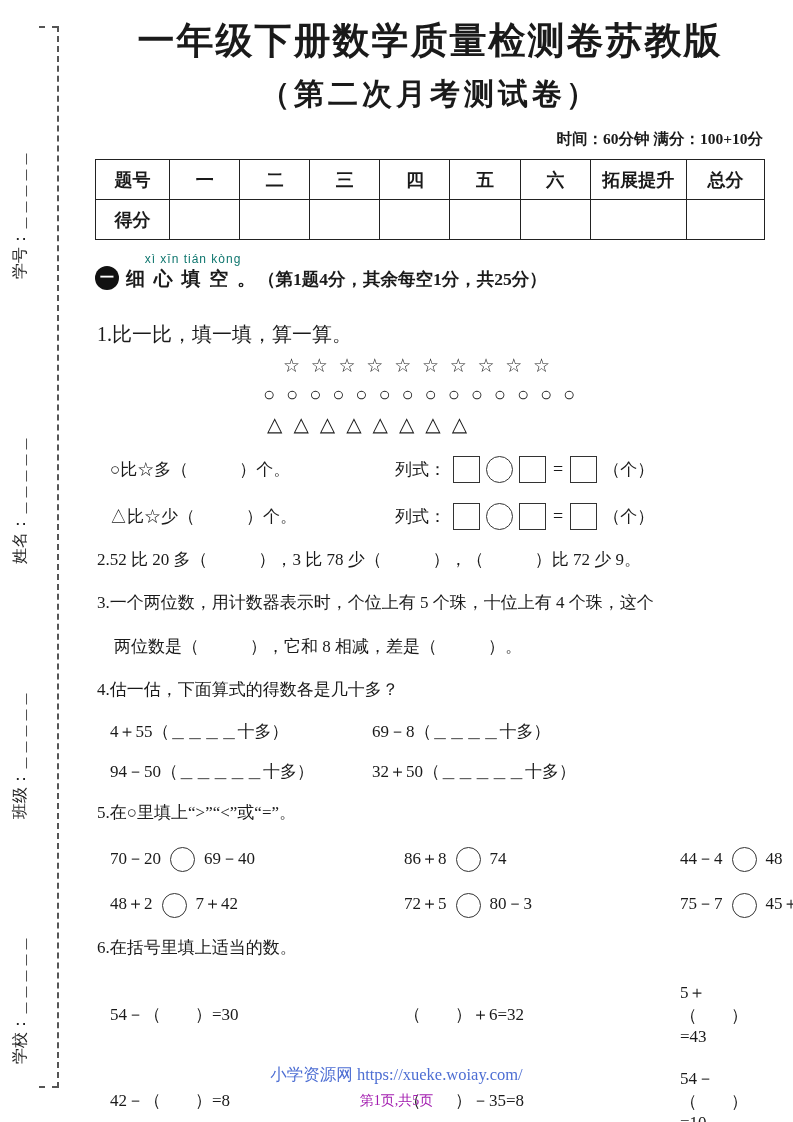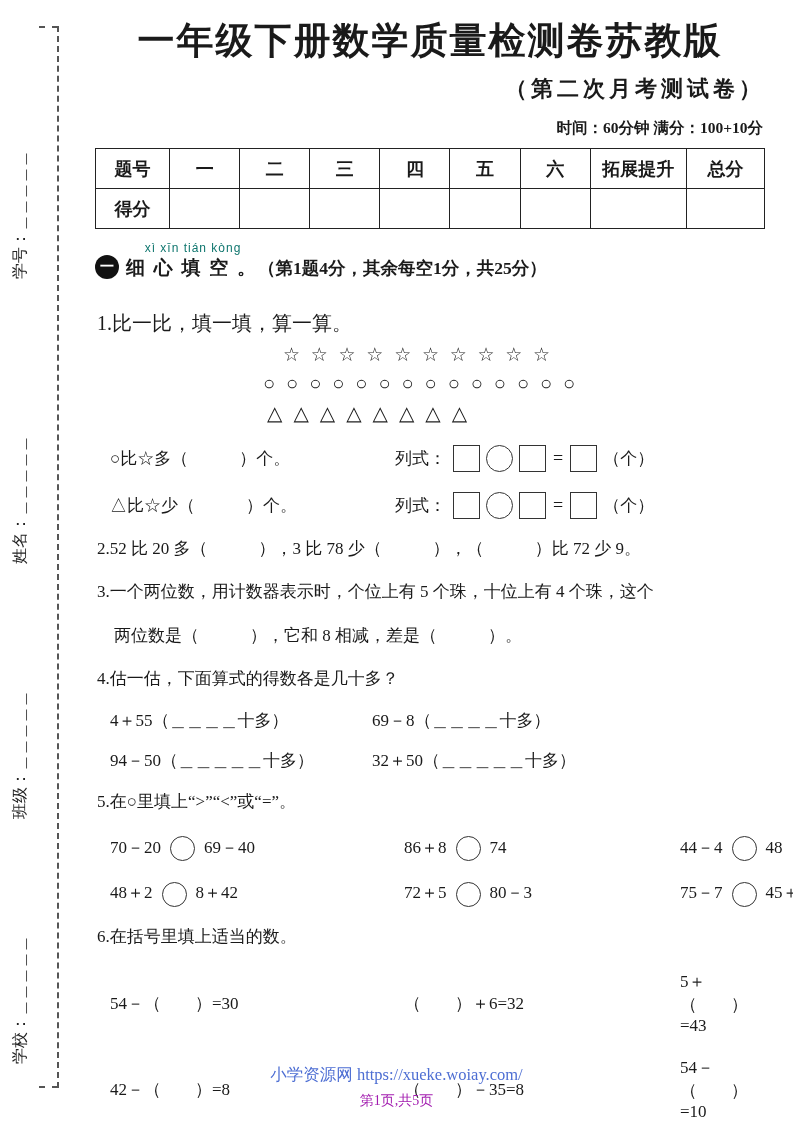--- a/index.html
+++ b/index.html
@@ -17,21 +17,21 @@
     position:absolute; left:-65px; width:170px; height:22px; line-height:22px;
     text-align:center; font-size:16px; color:#222;
     transform:rotate(-90deg);
   }
   .mfield.f1 { top:204px; } .mfield.f2 { top:489px; }
   .mfield.f3 { top:744px; } .mfield.f4 { top:989px; }
 
   
   .content { position:absolute; left:95px; top:16px; width:670px; }
   .title { text-align:center; font-size:37px; font-weight:900; letter-spacing:2px; }
-  .subtitle { text-align:right; font-size:22px; font-weight:700; letter-spacing:4px; margin-top:8px; }
+  .subtitle { text-align:center; font-size:30px; font-weight:700; letter-spacing:4px; margin-top:8px; }
   .time-info { text-align:right; font-size:15.5px; font-weight:600; margin-top:14px; padding-right:2px; }
 
   table.score-table { width:100%; border-collapse:collapse; margin-top:9px; table-layout:fixed; }
   table.score-table td {
     border:1.6px solid #222; height:40px; text-align:center;
     font-size:18px; font-weight:600;
   }
   table.score-table td.b { font-weight:800; font-size:18px; }
   td.c-qh { width:74px; } td.c-n { width:70px; } td.c-tz { width:96px; } td.c-zf { width:78px; }
 
@@ -183,21 +183,21 @@
       </span>
       <span class="cmp">
         <span>86＋8</span><span class="cmp-circle"></span><span>74</span>
       </span>
       <span class="cmp">
         <span>44－4</span><span class="cmp-circle"></span><span>48</span>
       </span>
     </div>
     <div class="grid3">
       <span class="cmp">
-        <span>48＋2</span><span class="cmp-circle"></span><span>8＋42</span>
+        <span>48＋2</span><span class="cmp-circle"></span><span>7＋42</span>
       </span>
       <span class="cmp">
         <span>72＋5</span><span class="cmp-circle"></span><span>80－3</span>
       </span>
       <span class="cmp">
         <span>75－7</span><span class="cmp-circle"></span><span>45＋30</span>
       </span>
     </div>
 
     <div class="qline">6.在括号里填上适当的数。</div>

